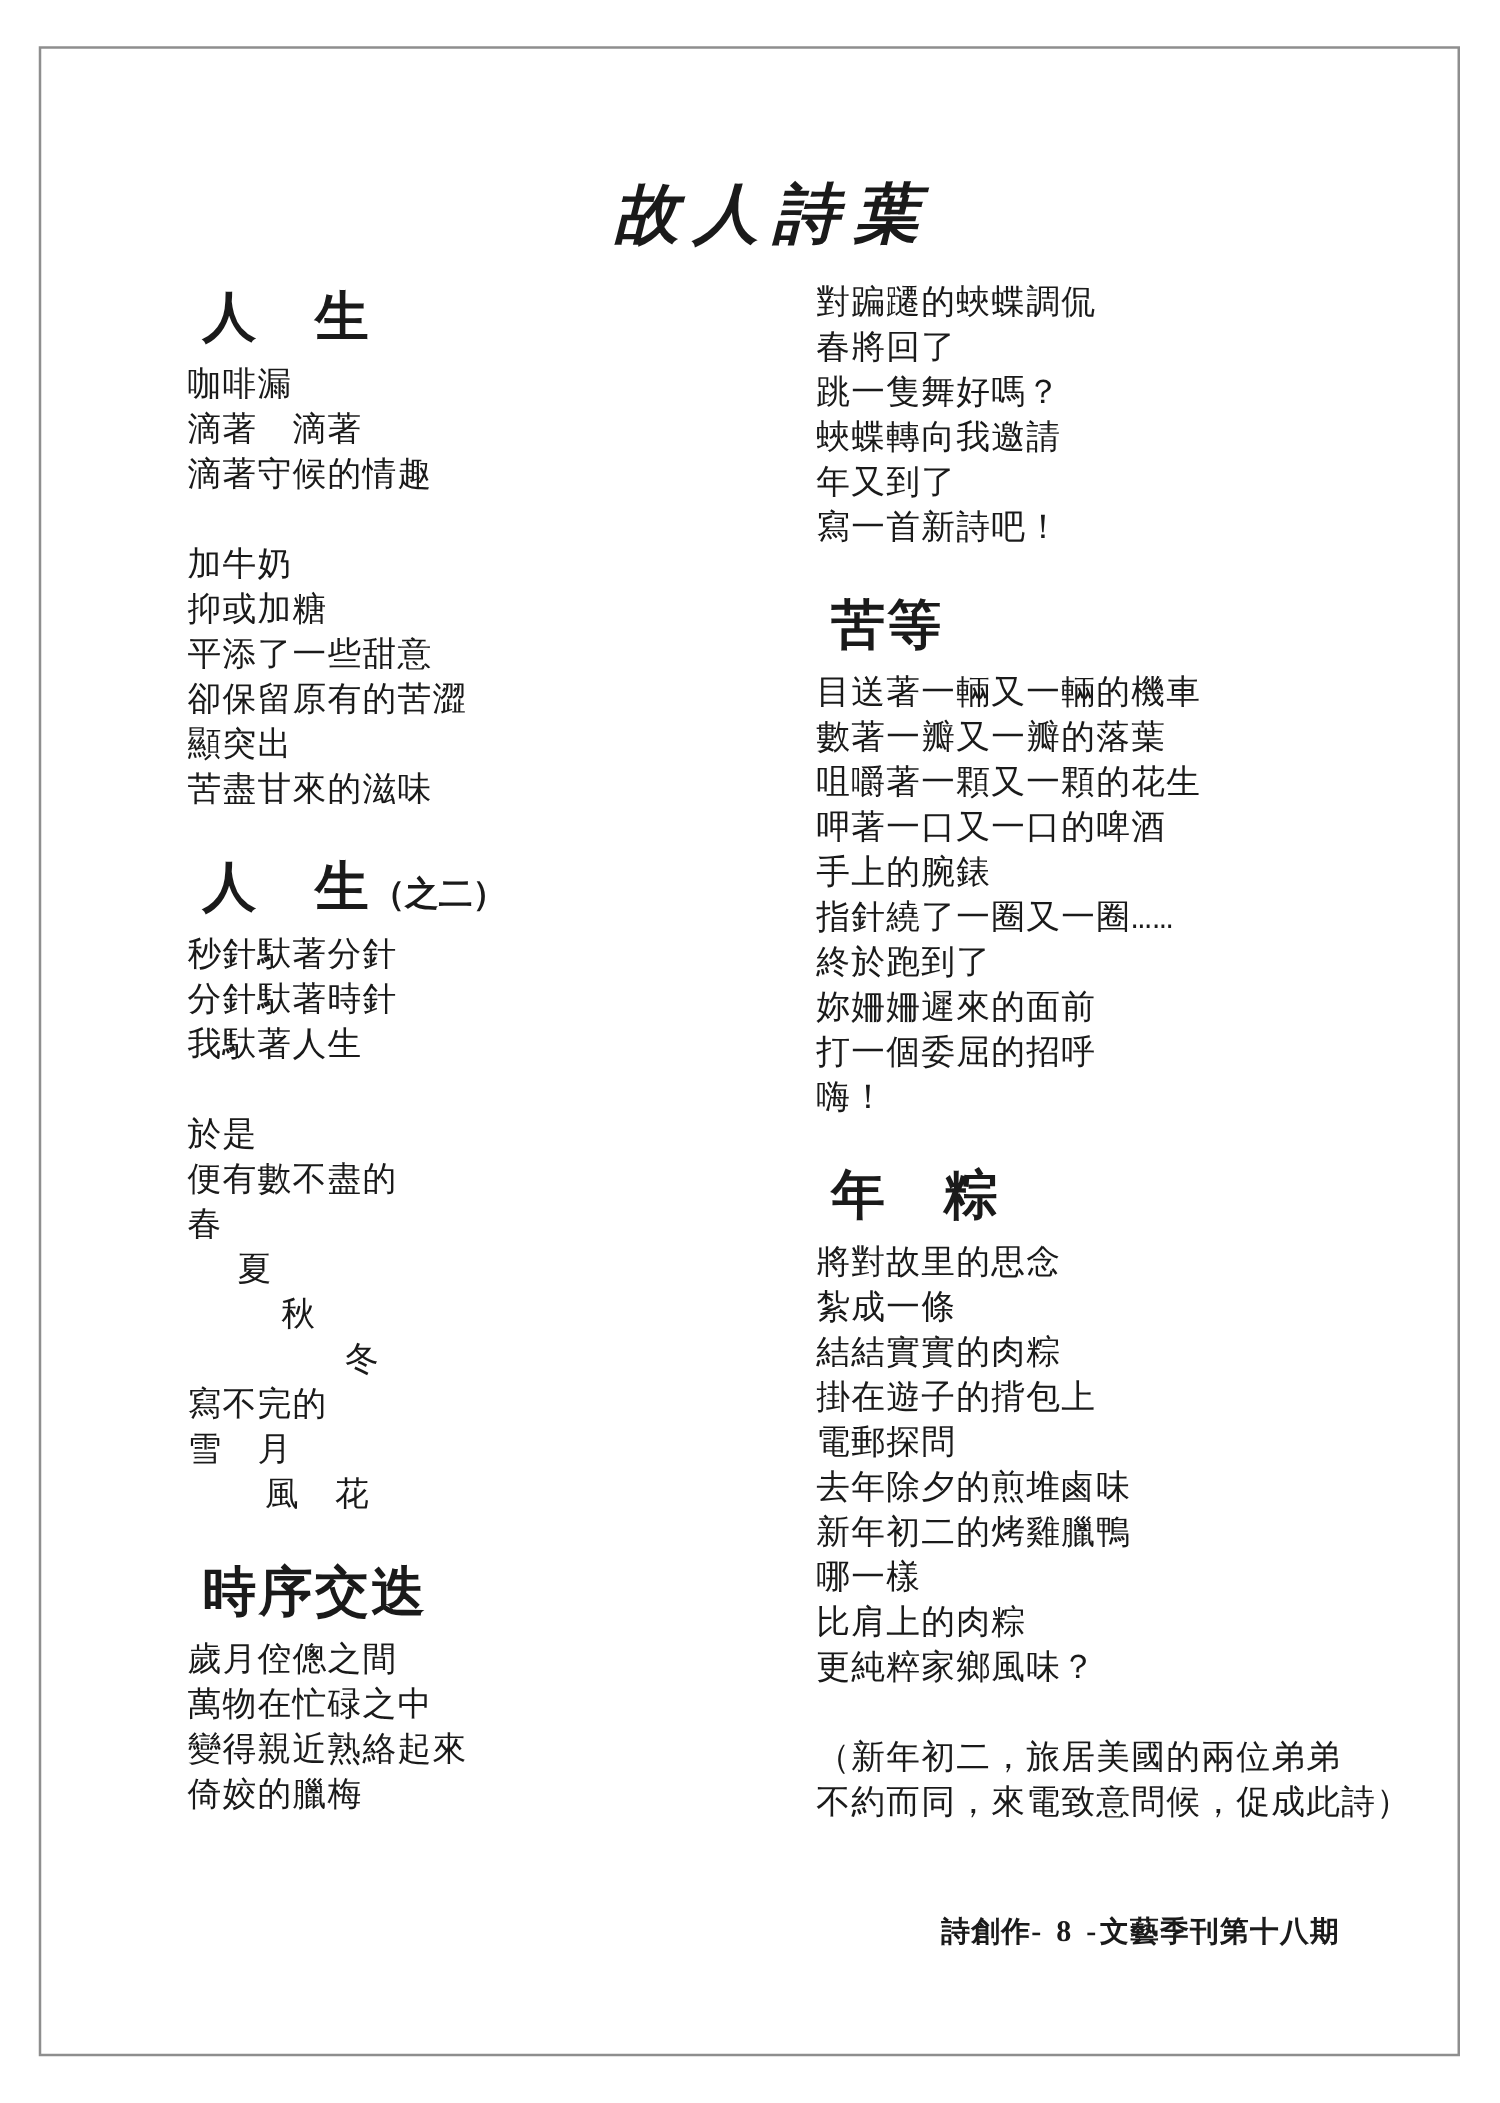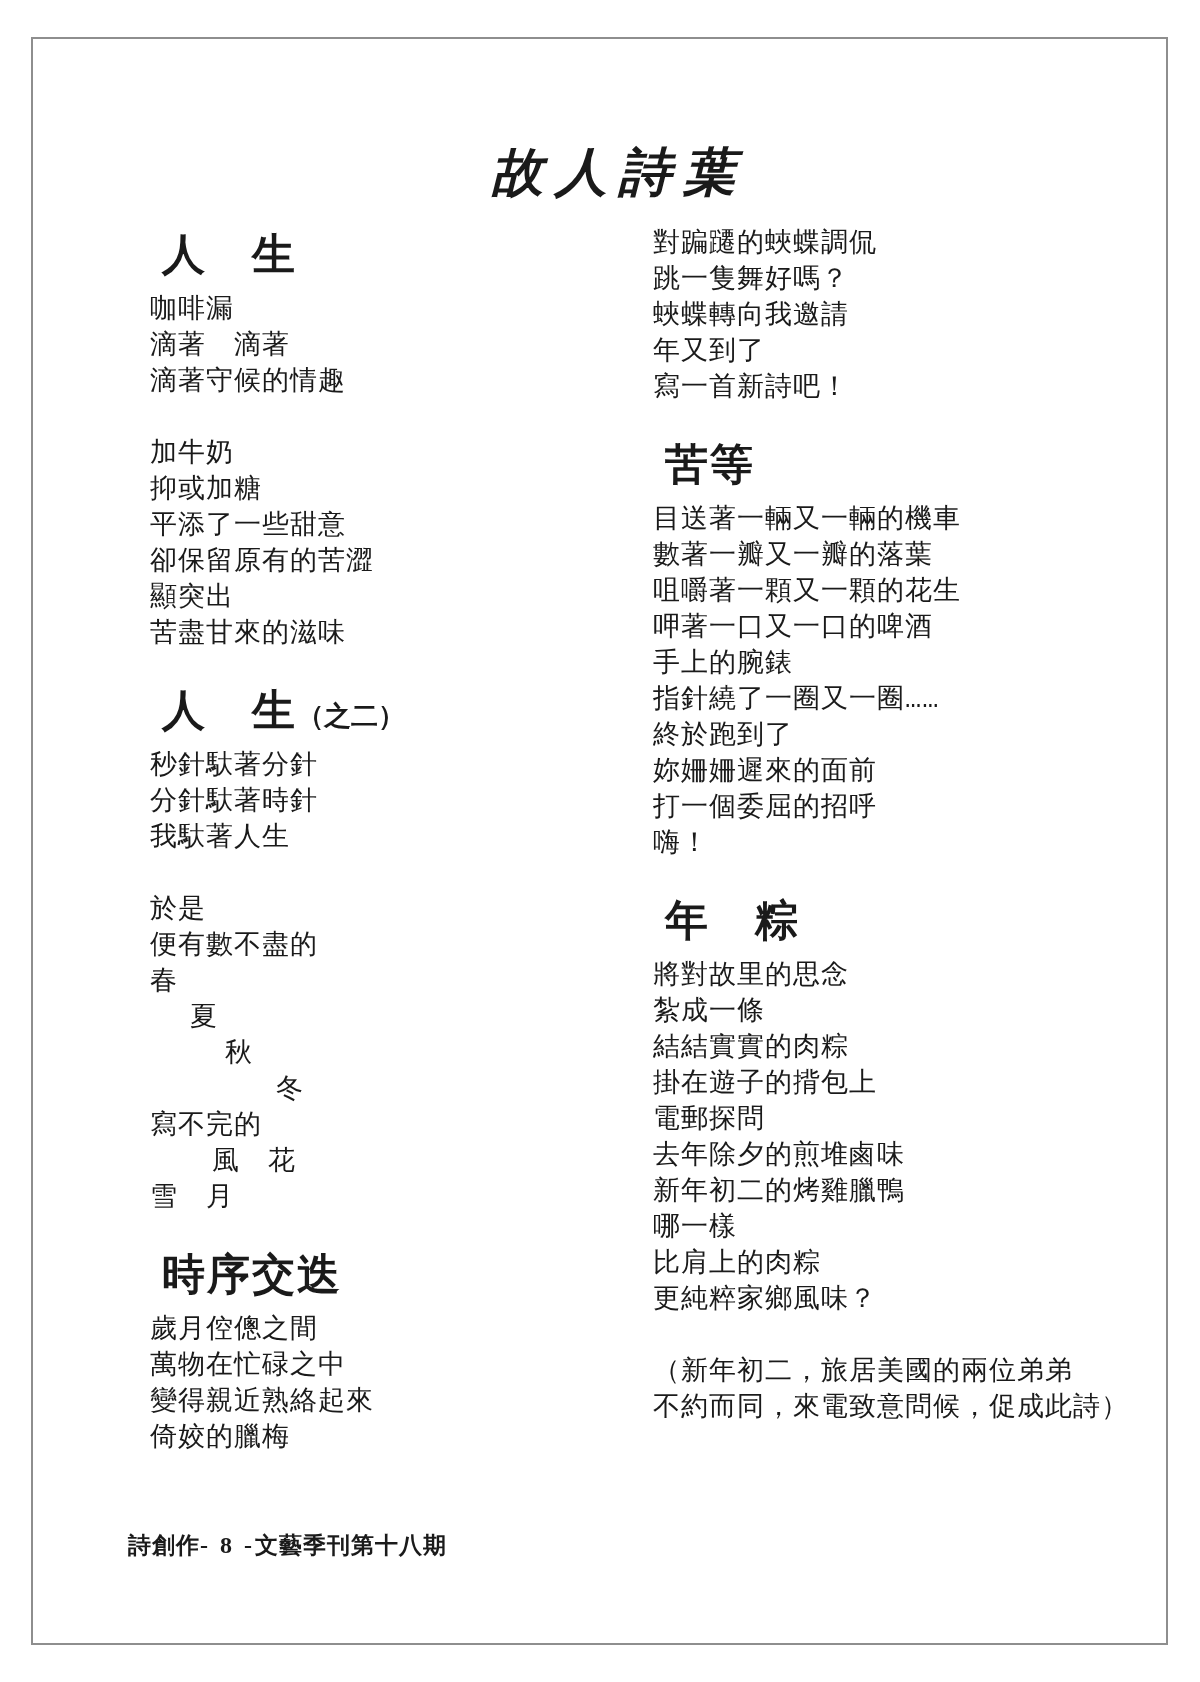--- a/index.html
+++ b/index.html
@@ -76,21 +76,21 @@
     letter-spacing: 1px;
     white-space: pre-wrap;
     font-family: Liberation Mono, monospace;
   }
   .page-footer {
     position: absolute;
     left: 128px;
     top: 1530px;
     width: 944px;
     display: flex;
-    justify-content: flex-start;
+    justify-content: flex-end;
     align-items: baseline;
   }
   .footer-side {
     font-family: "Liberation Sans", "DejaVu Sans", sans-serif;
     font-weight: bold;
     font-size: 23px;
     letter-spacing: 1px;
   }
   .footer-center {
     font-family: "Liberation Serif", "DejaVu Serif", serif;
@@ -128,35 +128,36 @@
       <div class="poem-line">我馱著人生</div>
     </div>
     <div class="stanza">
       <div class="poem-line">於是</div>
       <div class="poem-line">便有數不盡的</div>
       <div class="poem-line">春</div>
       <div class="poem-line" style="padding-left: 40px;">夏</div>
       <div class="poem-line" style="padding-left: 75px;">秋</div>
       <div class="poem-line" style="padding-left: 126px;">冬</div>
       <div class="poem-line">寫不完的</div>
+      <div class="poem-line">雪　月</div>
       <div class="poem-line" style="padding-left: 62px;">風　花</div>
-      <div class="poem-line">雪　月</div>
     </div>
     <div class="poem-heading"><span>時序交迭</span></div>
     <div class="stanza">
       <div class="poem-line">歲月倥傯之間</div>
       <div class="poem-line">萬物在忙碌之中</div>
       <div class="poem-line">變得親近熟絡起來</div>
       <div class="poem-line">倚姣的臘梅</div>
     </div>
   </div>
 
 <div class="col col-right">
     <div class="stanza">
       <div class="poem-line">對蹁躚的蛺蝶調侃</div>
+      <div class="poem-line">春將回了</div>
       <div class="poem-line">跳一隻舞好嗎？</div>
       <div class="poem-line">蛺蝶轉向我邀請</div>
       <div class="poem-line">年又到了</div>
       <div class="poem-line">寫一首新詩吧！</div>
     </div>
     <div class="poem-heading"><span>苦等</span></div>
     <div class="stanza">
       <div class="poem-line">目送著一輛又一輛的機車</div>
       <div class="poem-line">數著一瓣又一瓣的落葉</div>
       <div class="poem-line">咀嚼著一顆又一顆的花生</div>

